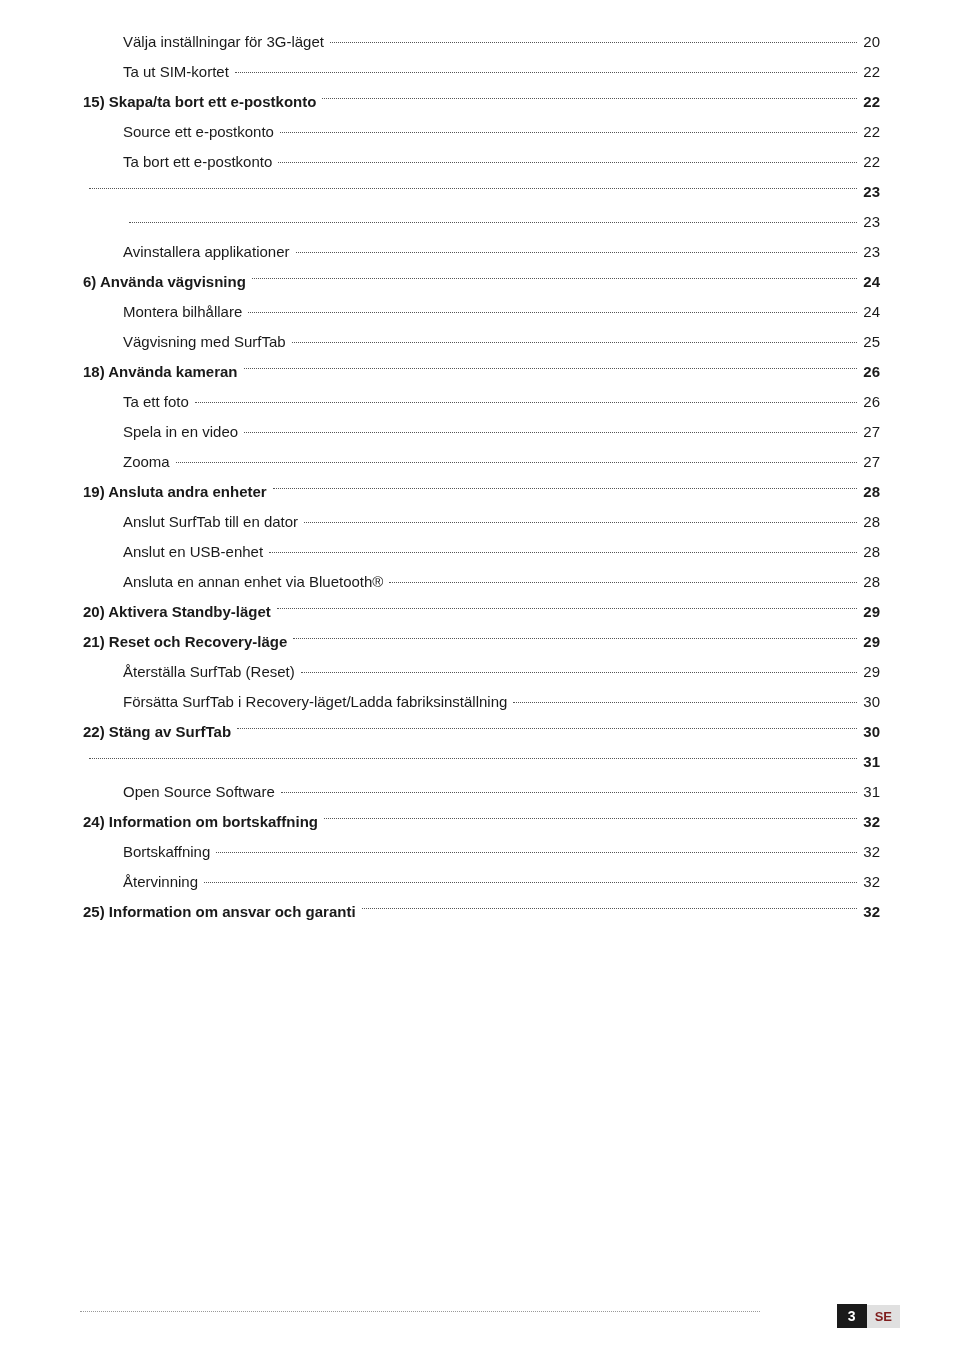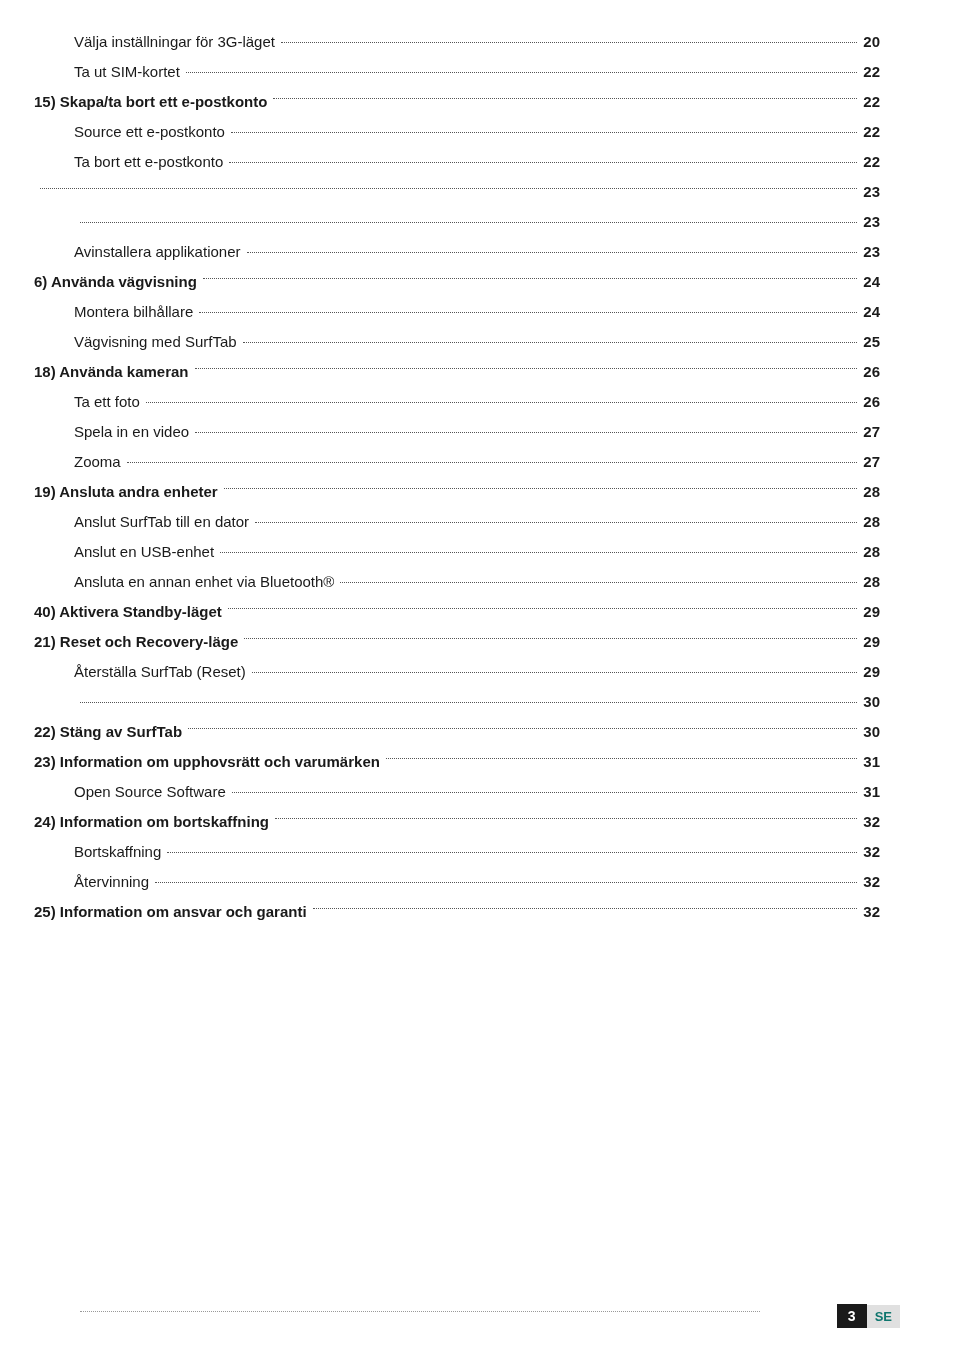--- a/index.html
+++ b/index.html
@@ -12,21 +12,21 @@
       background: #ffffff;
       font-family: Arial, Helvetica, sans-serif;
       font-size: 15px;
       color: #1a1a1a;
       width: 960px;
       min-height: 1348px;
       position: relative;
     }
 
     .page-container {
-      padding: 30px 80px 60px 34px;
+      padding: 30px 80px 60px 83px;
       min-height: 1348px;
       position: relative;
     }
 
     .toc-row {
       display: flex;
       align-items: baseline;
       margin-bottom: 6px;
       line-height: 1.6;
     }
@@ -49,21 +49,21 @@
       flex: 1;
       border-bottom: 1px dotted #555;
       margin: 0 6px;
       position: relative;
       bottom: 4px;
     }
 
     .toc-page {
       white-space: nowrap;
       flex-shrink: 0;
-      font-weight: bold;
+      font-weight: normal;
     }
 
     .toc-row.heading .toc-page {
       font-weight: bold;
     }
 
     .page-footer {
       position: absolute;
       bottom: 20px;
       right: 60px;
@@ -85,21 +85,21 @@
       color: #ffffff;
       font-size: 14px;
       font-weight: bold;
       padding: 4px 10px;
       min-width: 30px;
       text-align: center;
     }
 
     .lang-box {
       background: #e0e0e0;
-      color: #0f766e;
+      color: #7f1d1d;
       font-size: 13px;
       font-weight: bold;
       padding: 4px 8px;
     }
   </style>
 </head>
 <body>
 
 <div class="page-container">
   <div class="toc-list">
@@ -190,45 +190,45 @@
         <span class="toc-label">Anslut en USB-enhet</span>
         <span class="toc-dots"></span>
         <span class="toc-page">28</span>
       </div>
       <div class="toc-row sub">
         <span class="toc-label">Ansluta en annan enhet via Bluetooth®</span>
         <span class="toc-dots"></span>
         <span class="toc-page">28</span>
       </div>
       <div class="toc-row heading">
-        <span class="toc-label">40) Aktivera Standby-läget</span>
+        <span class="toc-label">20) Aktivera Standby-läget</span>
         <span class="toc-dots"></span>
         <span class="toc-page">29</span>
       </div>
       <div class="toc-row heading">
         <span class="toc-label">21) Reset och Recovery-läge</span>
         <span class="toc-dots"></span>
         <span class="toc-page">29</span>
       </div>
       <div class="toc-row sub">
         <span class="toc-label">Återställa SurfTab (Reset)</span>
         <span class="toc-dots"></span>
         <span class="toc-page">29</span>
       </div>
       <div class="toc-row sub">
+        <span class="toc-label">Försätta SurfTab i Recovery-läget/Ladda fabriksinställning</span>
         <span class="toc-dots"></span>
         <span class="toc-page">30</span>
       </div>
       <div class="toc-row heading">
         <span class="toc-label">22) Stäng av SurfTab</span>
         <span class="toc-dots"></span>
         <span class="toc-page">30</span>
       </div>
       <div class="toc-row heading">
-        <span class="toc-label">23) Information om upphovsrätt och varumärken</span>
         <span class="toc-dots"></span>
         <span class="toc-page">31</span>
       </div>
       <div class="toc-row sub">
         <span class="toc-label">Open Source Software</span>
         <span class="toc-dots"></span>
         <span class="toc-page">31</span>
       </div>
       <div class="toc-row heading">
         <span class="toc-label">24) Information om bortskaffning</span>

